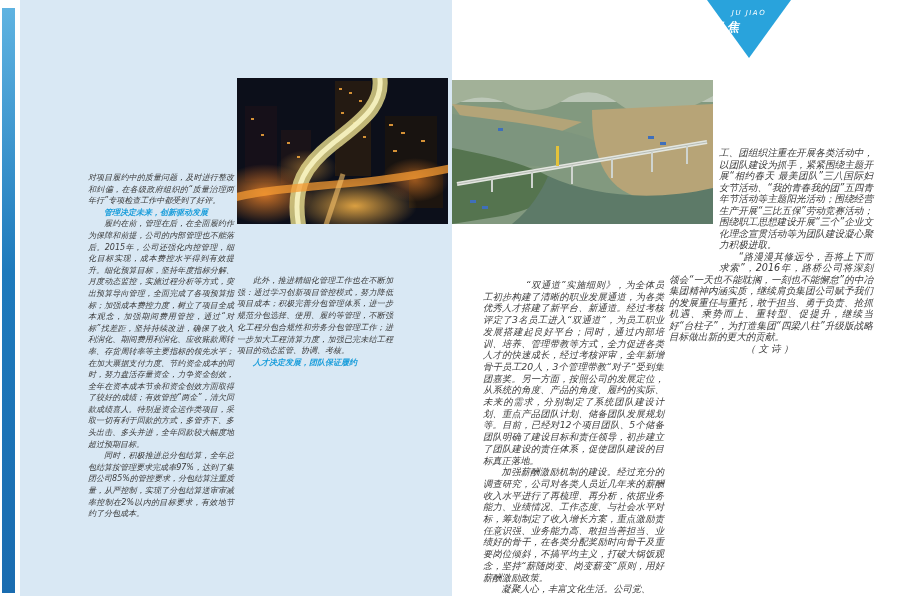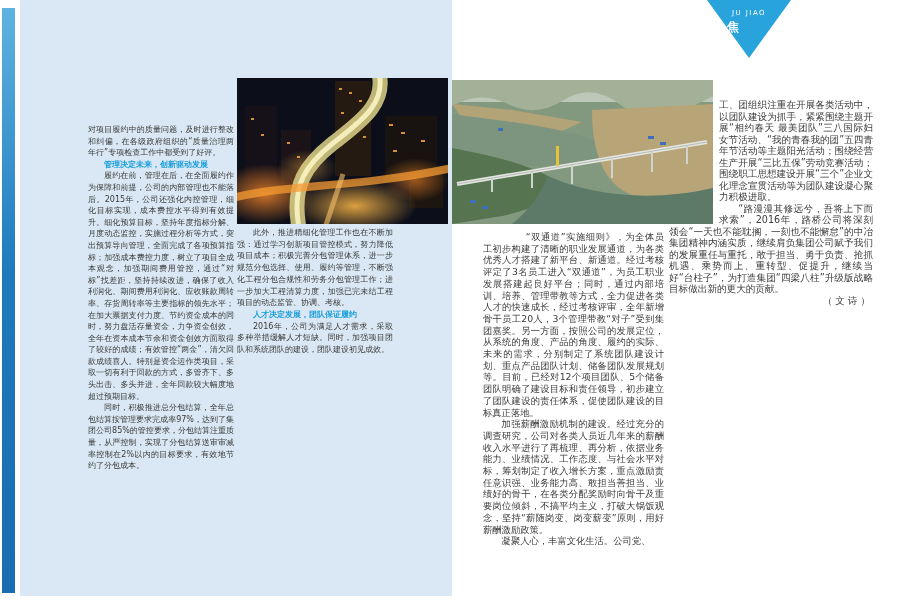--- a/index.html
+++ b/index.html
@@ -1,35 +1,35 @@
 <!DOCTYPE html>
 <html><head>
 <meta charset="utf-8">
 <style>
   html,body{margin:0;padding:0;background:#fff;}
   .page{position:relative;width:900px;height:600px;background:#ffffff;overflow:hidden;
-        font-family:"DejaVu Sans",sans-serif;}
+        font-family:"DejaVu Sans",sans-serif;font-style:italic;}
   .sidebar-bar{position:absolute;left:2px;top:8px;width:13px;height:585px;
         background:linear-gradient(180deg,#5fb3e1 0%,#1e7abc 45%,#1a6cb0 100%);}
   .left-panel{position:absolute;left:20px;top:0;width:432px;height:596px;background:#d9e8f4;}
   .photo{position:absolute;overflow:hidden;}
   .photo svg{display:block;width:100%;height:100%;}
   .photo-night{left:237px;top:78px;width:211px;height:146px;}
   .photo-bridge{left:452px;top:80px;width:261px;height:144px;}
-  .col{position:absolute;text-align:justify;color:#3a3a3a;}
+  .col{position:absolute;text-align:justify;color:#3a3a3a;margin-top:48px;}
   .col p{margin:0;text-indent:2em;}
   .col p.cont{text-indent:0;}
   .col p.cont-deep{text-indent:4.6em;}
   .col p.heading{color:#1b9edb;font-weight:bold;}
   .col1{left:88px;top:124px;width:146px;font-size:8px;line-height:11.6px;}
   .col2{left:237px;top:227px;width:156px;font-size:8px;line-height:11.7px;}
   .col3{left:483px;top:231px;width:181px;font-size:9.3px;line-height:11.7px;}
   .col4{left:669px;top:99px;width:204px;font-size:9.6px;line-height:11.5px;}
   .wrap-spacer{float:left;width:50px;height:126px;}
-  .byline{text-align:right;letter-spacing:3px;margin-top:1px;}
+  .byline{text-align:center;letter-spacing:3px;margin-top:1px;}
   .focus-logo{position:absolute;left:707px;top:0;width:84px;height:58px;}
   .focus-logo svg{position:absolute;left:0;top:0;}
   .logo-en{position:absolute;left:0;top:9px;width:100%;text-align:center;
         color:#fff;font-size:7px;letter-spacing:1.5px;}
   .logo-cn{position:absolute;left:0;top:19px;width:100%;
         color:#fff;font-size:12px;font-weight:bold;letter-spacing:4px;text-indent:4px;}
 </style>
 </head>
 <body>
 
@@ -125,21 +125,20 @@
   <div class="col col1">
     <p class="cont">对项目履约中的质量问题，及时进行整改和纠偏，在各级政府组织的“质量治理两年行”专项检查工作中都受到了好评。</p>
     <p class="heading">管理决定未来，创新驱动发展</p>
     <p>履约在前，管理在后，在全面履约作为保障和前提，公司的内部管理也不能落后。2015年，公司还强化内控管理，细化目标实现，成本费控水平得到有效提升。细化预算目标，坚持年度指标分解、月度动态监控，实施过程分析等方式，突出预算导向管理，全面完成了各项预算指标；加强成本费控力度，树立了项目全成本观念，加强期间费用管控，通过“对标”找差距，坚持持续改进，确保了收入利润化、期间费用利润化、应收账款周转率、存货周转率等主要指标的领先水平；在加大票据支付力度、节约资金成本的同时，努力盘活存量资金，力争资金创效，全年在资本成本节余和资金创效方面取得了较好的成绩；有效管控“两金”，清欠回款成绩喜人。特别是资金运作类项目，采取一切有利于回款的方式，多管齐下、多头出击、多头并进，全年回款较大幅度地超过预期目标。</p>
     <p>同时，积极推进总分包结算，全年总包结算按管理要求完成率97%，达到了集团公司85%的管控要求，分包结算注重质量，从严控制，实现了分包结算送审审减率控制在2%以内的目标要求，有效地节约了分包成本。</p>
   </div>
 
   <div class="col col2">
     <p>此外，推进精细化管理工作也在不断加强：通过学习创新项目管控模式，努力降低项目成本；积极完善分包管理体系，进一步规范分包选择、使用、履约等管理，不断强化工程分包合规性和劳务分包管理工作；进一步加大工程清算力度，加强已完未结工程项目的动态监管、协调、考核。</p>
     <p class="heading">人才决定发展，团队保证履约</p>
-    <p>2016年，公司为满足人才需求，采取多种举措缓解人才短缺。同时，加强项目团队和系统团队的建设，团队建设初见成效。</p>
   </div>
 
   <div class="col col3">
     <p class="cont-deep">“双通道”实施细则》，为全体员工初步构建了清晰的职业发展通道，为各类优秀人才搭建了新平台、新通道。经过考核评定了3名员工进入“双通道”，为员工职业发展搭建起良好平台；同时，通过内部培训、培养、管理带教等方式，全力促进各类人才的快速成长，经过考核评审，全年新增骨干员工20人，3个管理带教“对子”受到集团嘉奖。另一方面，按照公司的发展定位，从系统的角度、产品的角度、履约的实际、未来的需求，分别制定了系统团队建设计划、重点产品团队计划、储备团队发展规划等。目前，已经对12个项目团队、5个储备团队明确了建设目标和责任领导，初步建立了团队建设的责任体系，促使团队建设的目标真正落地。</p>
     <p>加强薪酬激励机制的建设。经过充分的调查研究，公司对各类人员近几年来的薪酬收入水平进行了再梳理、再分析，依据业务能力、业绩情况、工作态度、与社会水平对标，筹划制定了收入增长方案，重点激励责任意识强、业务能力高、敢担当善担当、业绩好的骨干，在各类分配奖励时向骨干及重要岗位倾斜，不搞平均主义，打破大锅饭观念，坚持“薪随岗变、岗变薪变”原则，用好薪酬激励政策。</p>
     <p>凝聚人心，丰富文化生活。公司党、</p>
   </div>
 
   <div class="col col4">
     <div class="wrap-spacer"></div>

